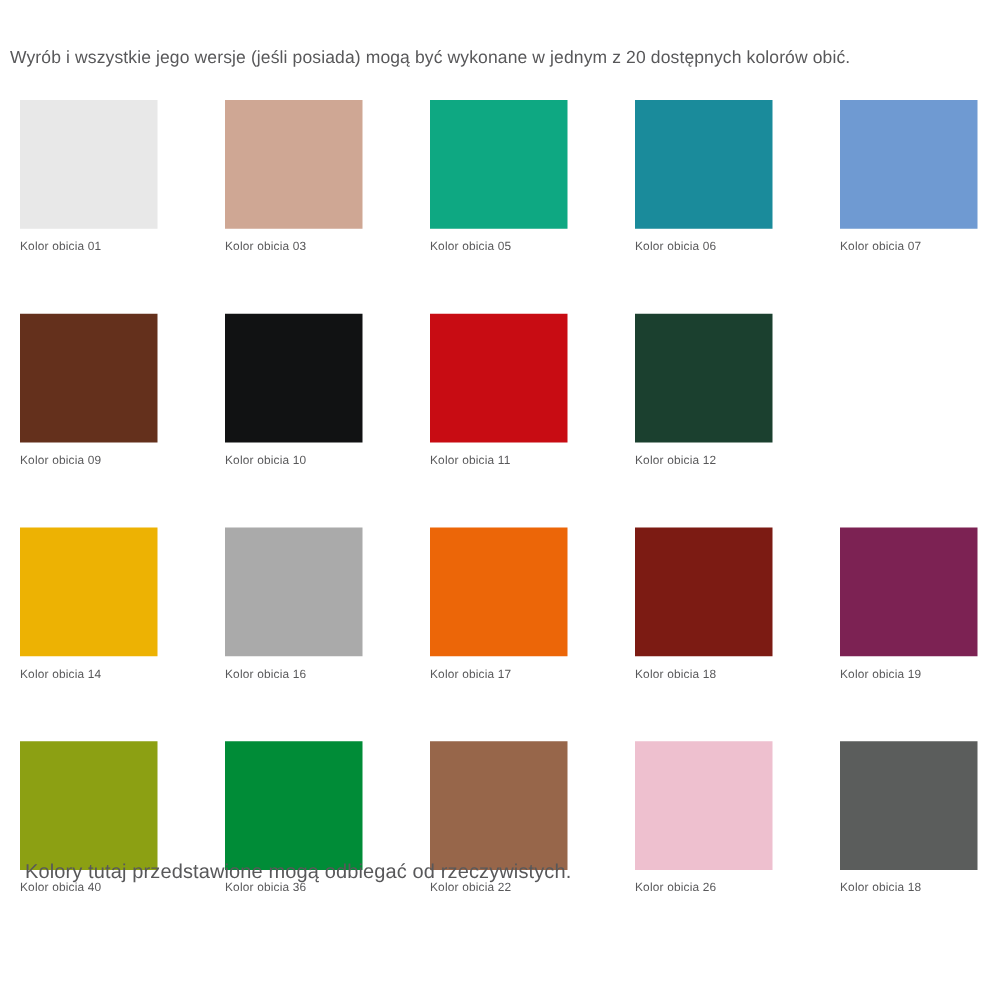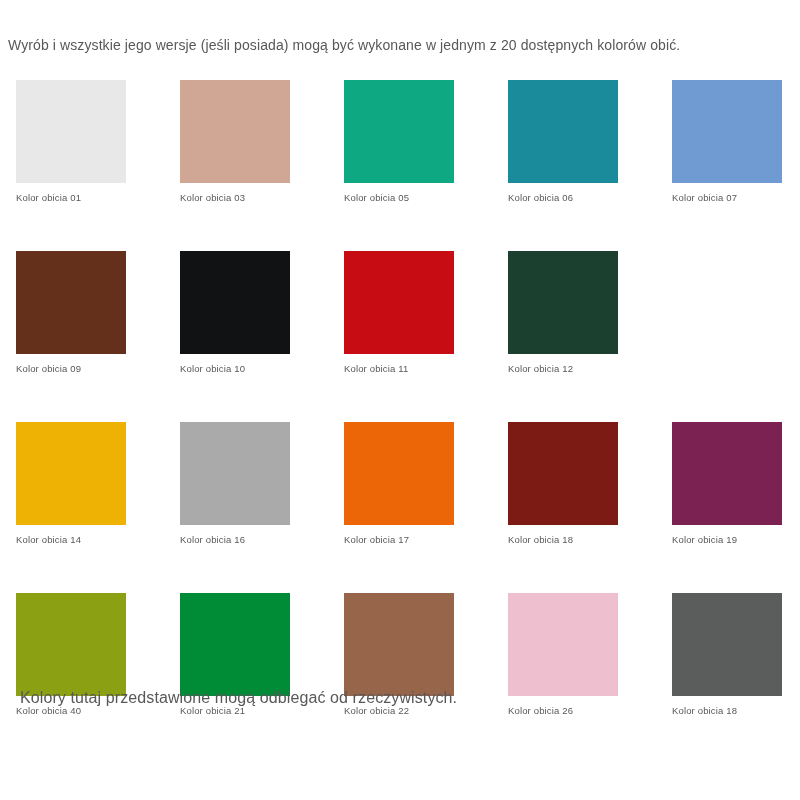--- a/index.html
+++ b/index.html
@@ -147,21 +147,21 @@
       </div>
     </div>
 
     <div class="swatch-row">
       <div class="swatch-cell">
         <span class="swatch-chip" style="background-color: rgb(140, 160, 19);"></span>
         <div class="swatch-label">Kolor obicia 40</div>
       </div>
       <div class="swatch-cell">
         <span class="swatch-chip" style="background-color: rgb(0, 140, 55);"></span>
-        <div class="swatch-label">Kolor obicia 21</div>
+        <div class="swatch-label">Kolor obicia 36</div>
       </div>
       <div class="swatch-cell">
         <span class="swatch-chip" style="background-color: rgb(151, 102, 74);"></span>
         <div class="swatch-label">Kolor obicia 22</div>
       </div>
       <div class="swatch-cell">
         <span class="swatch-chip" style="background-color: rgb(238, 192, 207);"></span>
         <div class="swatch-label">Kolor obicia 26</div>
       </div>
       <div class="swatch-cell">

